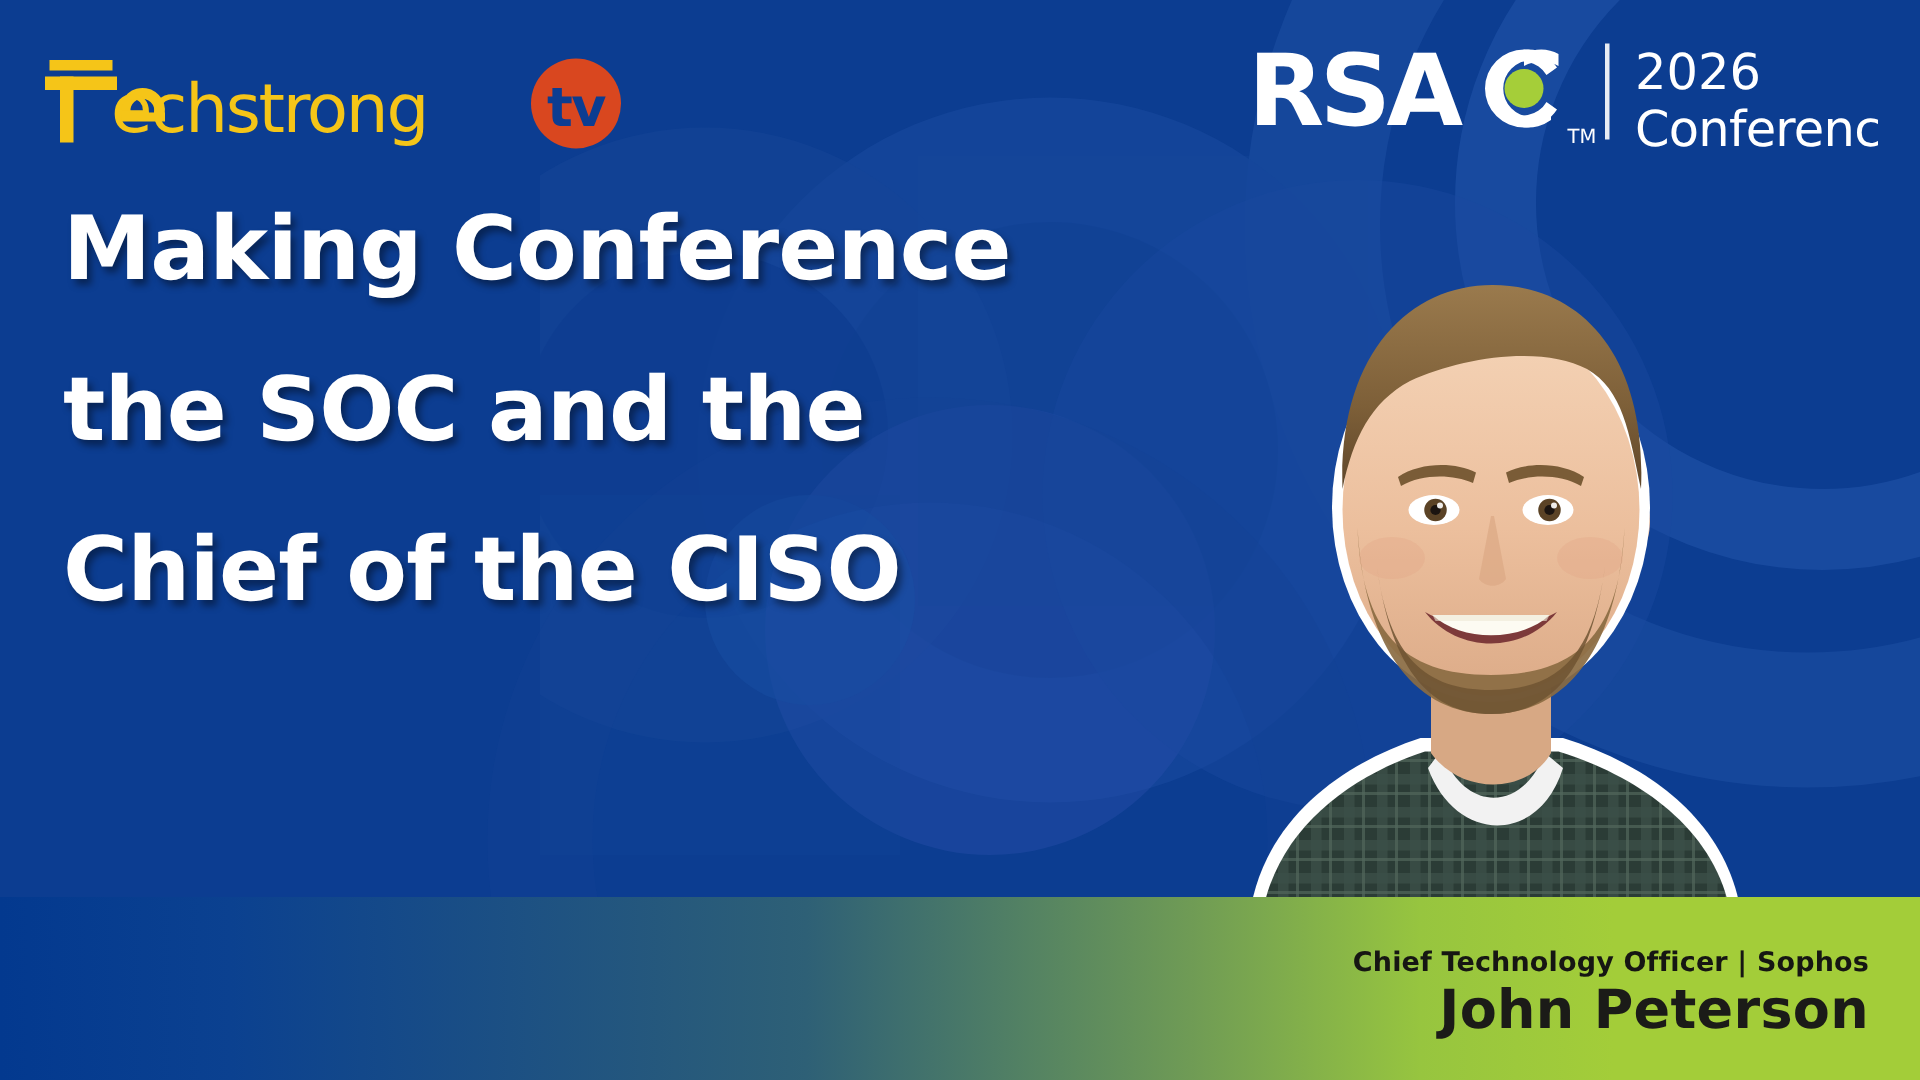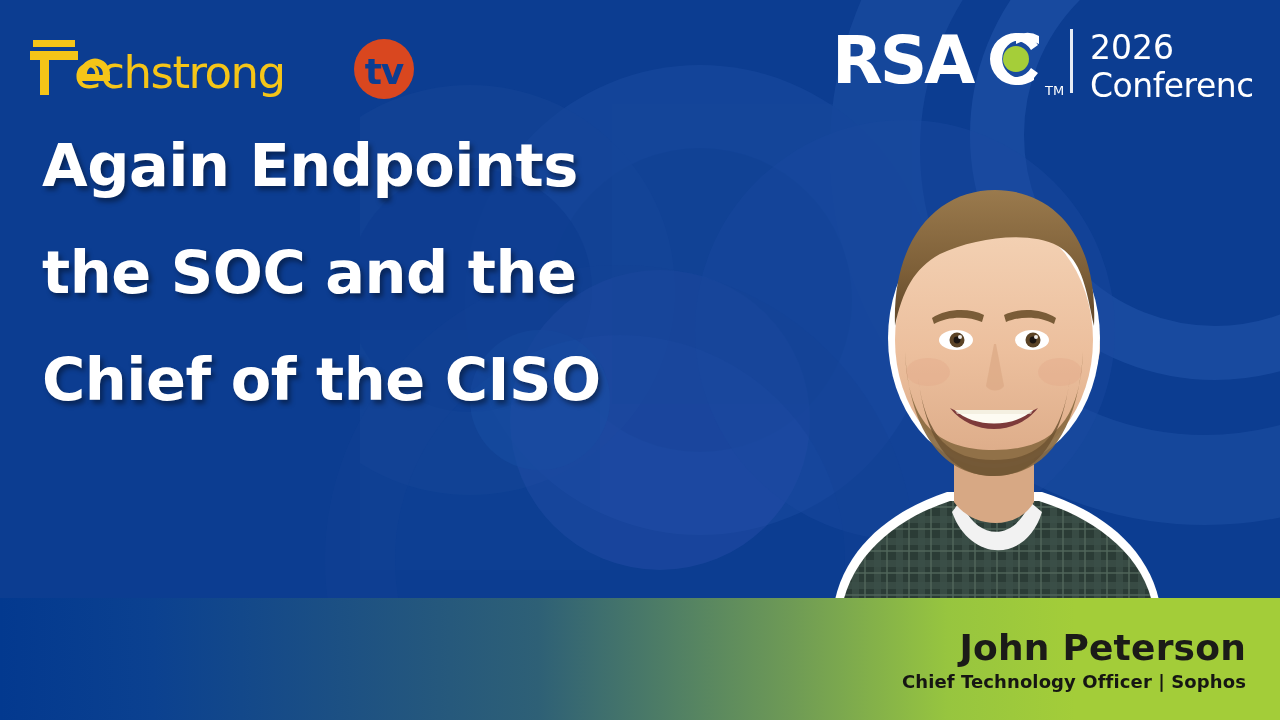--- a/index.html
+++ b/index.html
@@ -175,21 +175,21 @@
       <text x="213" y="74" font-family="DejaVu Sans, sans-serif" font-size="13" font-weight="400" fill="#ffffff">TM</text>
 
       <rect x="238" y="8" width="3" height="64" fill="#ffffff" opacity="0.9"></rect>
       <text x="258" y="38" font-family="DejaVu Sans, sans-serif" font-size="33" font-weight="400" letter-spacing="0" fill="#ffffff">2026</text>
       <text x="258" y="76" font-family="DejaVu Sans, sans-serif" font-size="33" font-weight="400" letter-spacing="-0.5" fill="#ffffff">Conference</text>
     </svg>
 
   </div>
 
   <div id="headline">
-    <span class="hl-line">Again Endpoints</span>
+    <span class="hl-line">Making Conference</span>
     <span class="hl-line">the SOC and the</span>
     <span class="hl-line">Chief of the CISO</span>
   </div>
 
   <div id="speaker-photo">
     <svg class="photo-svg" width="500" height="500" viewBox="0 0 500 500" aria-hidden="true">
       <defs>
         <linearGradient id="skin" x1="0" y1="0" x2="0" y2="1">
           <stop offset="0%" stop-color="#f4d3b6"></stop>
           <stop offset="55%" stop-color="#ecbf9d"></stop>
@@ -261,18 +261,18 @@
 
         <ellipse cx="186" cy="252" rx="22" ry="14" fill="#e2a687" opacity="0.35"></ellipse>
         <ellipse cx="318" cy="252" rx="22" ry="14" fill="#e2a687" opacity="0.35"></ellipse>
       </g>
     </svg>
 
   </div>
 
   <div id="lower-bar">
     <div id="speaker-block">
+      <span id="speaker-title">Chief Technology Officer | Sophos</span>
       <span id="speaker-name">John Peterson</span>
-      <span id="speaker-title">Chief Technology Officer | Sophos</span>
     </div>
   </div>
 
 </div>
 
 </body></html>

